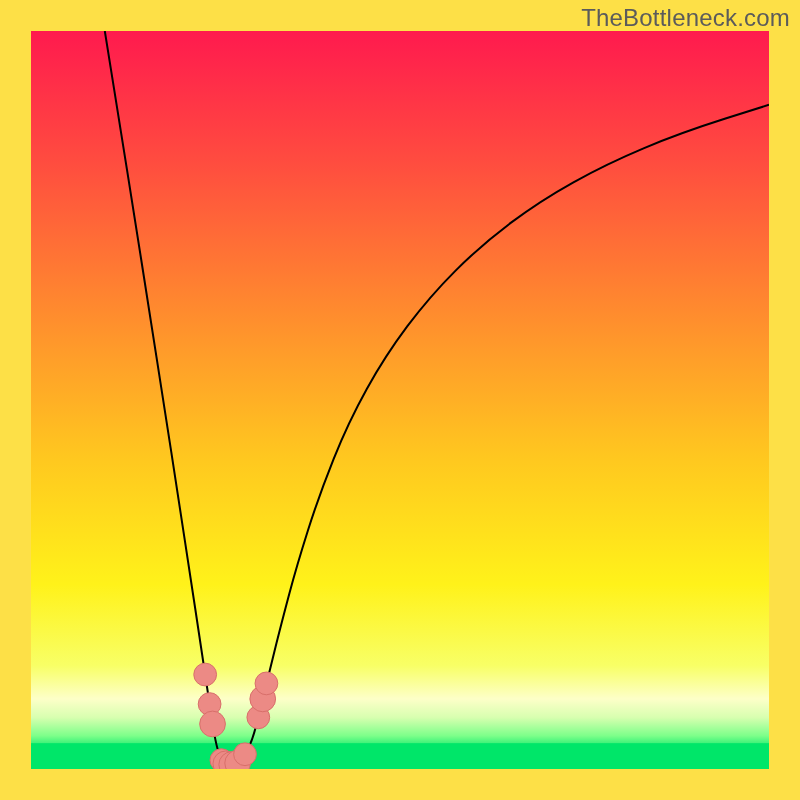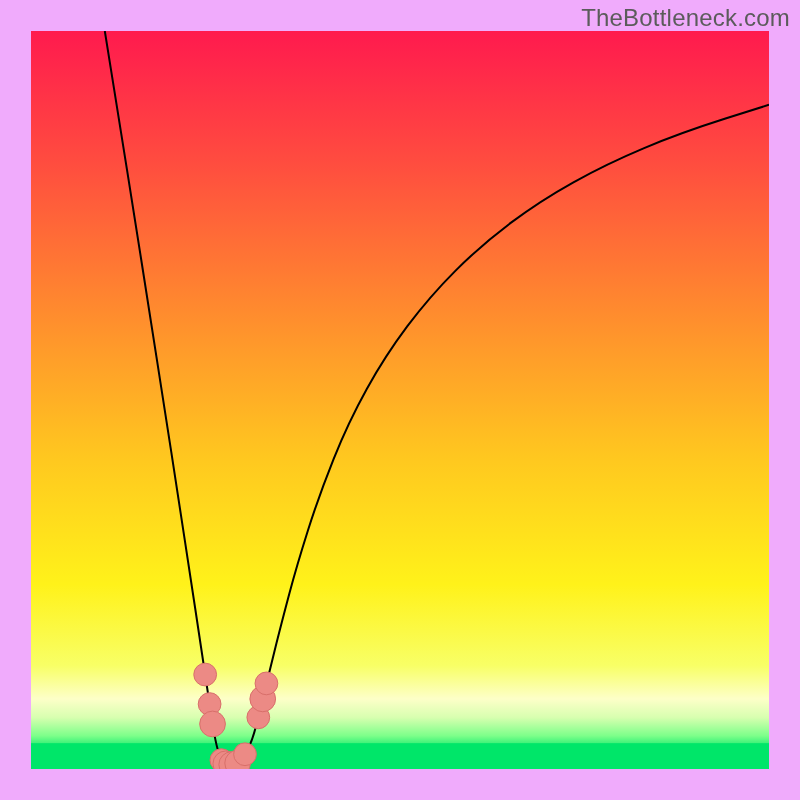--- a/index.html
+++ b/index.html
@@ -9,21 +9,21 @@
     height: 800px;
     overflow: hidden;
     background: #000;
     font-family: Arial, Helvetica, sans-serif;
   }
   .frame {
     position: absolute;
     top: 0; left: 0;
     width: 800px;
     height: 800px;
-    background: #f0abfc;
+    background: #fde047;
   }
   .plot {
     position: absolute;
     top: 31px;
     left: 31px;
     width: 738px;
     height: 738px;
     overflow: hidden;
   }
   .watermark {

